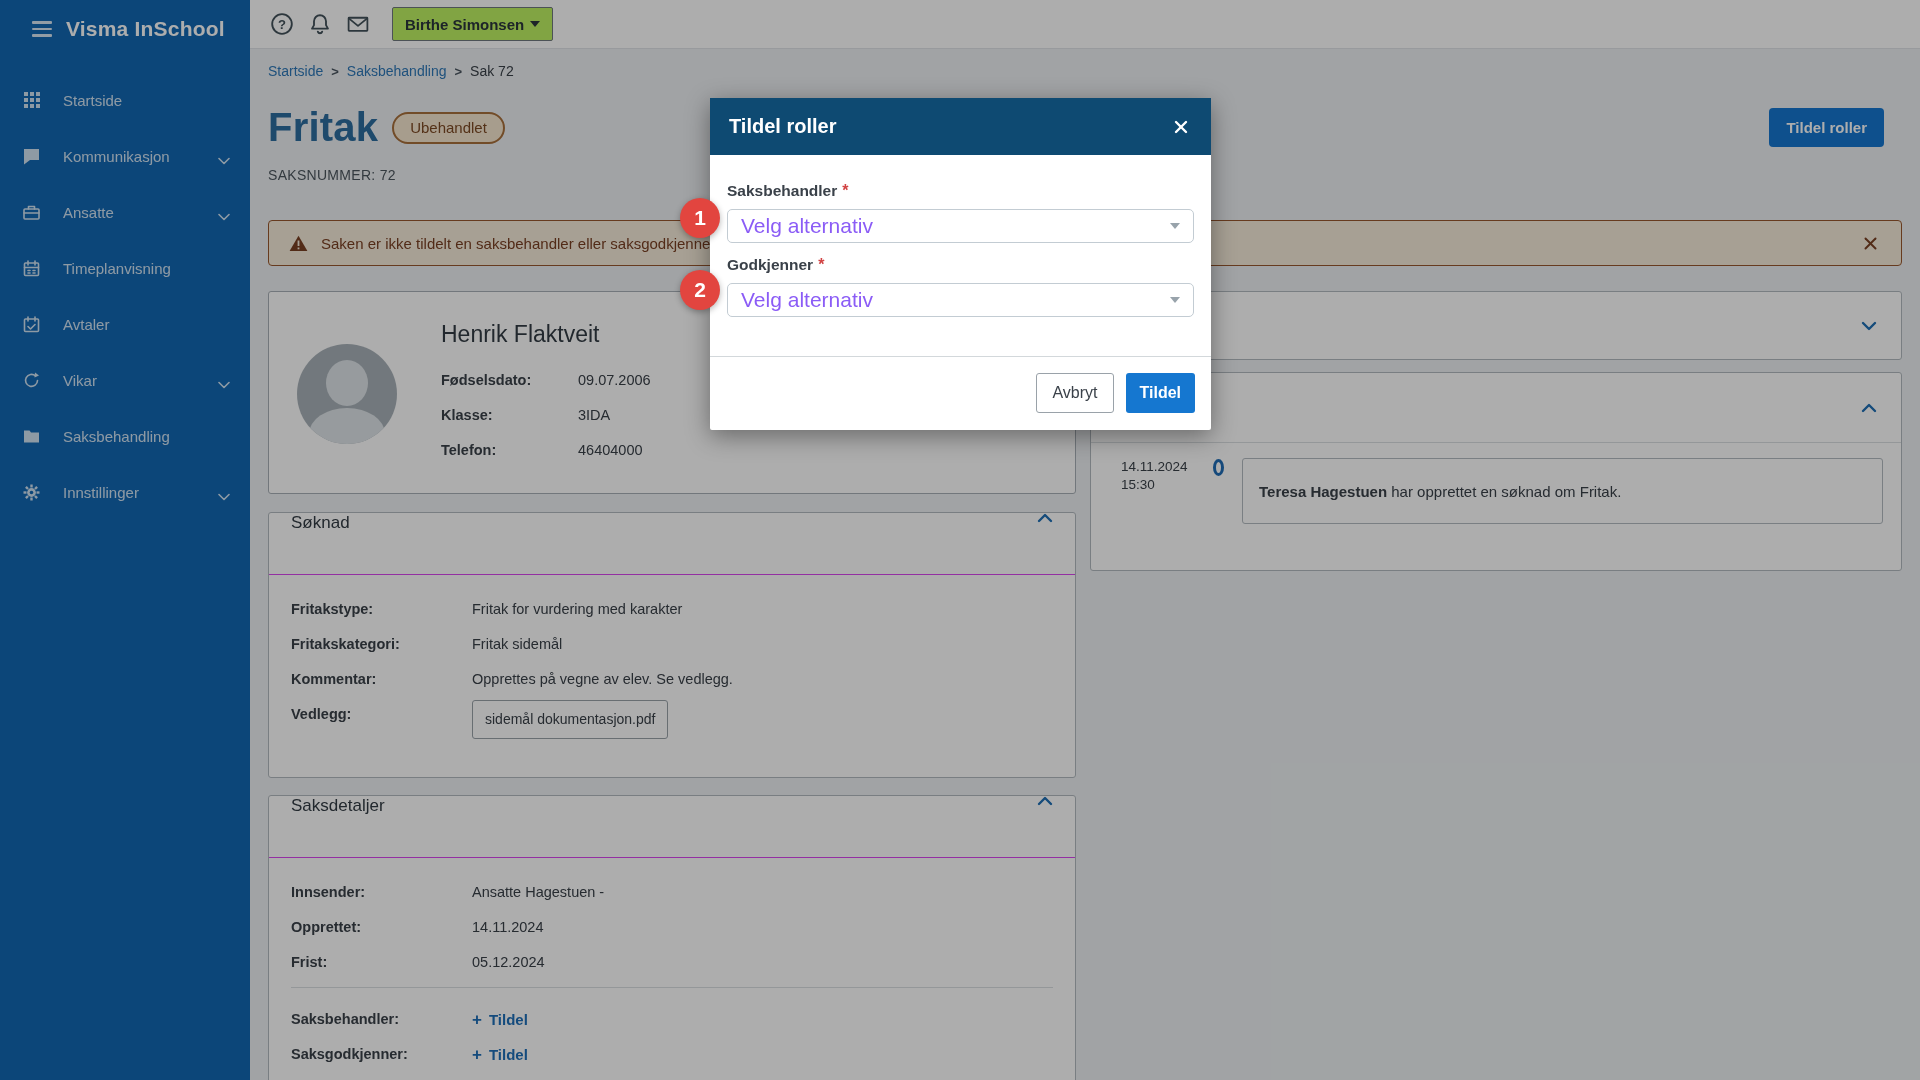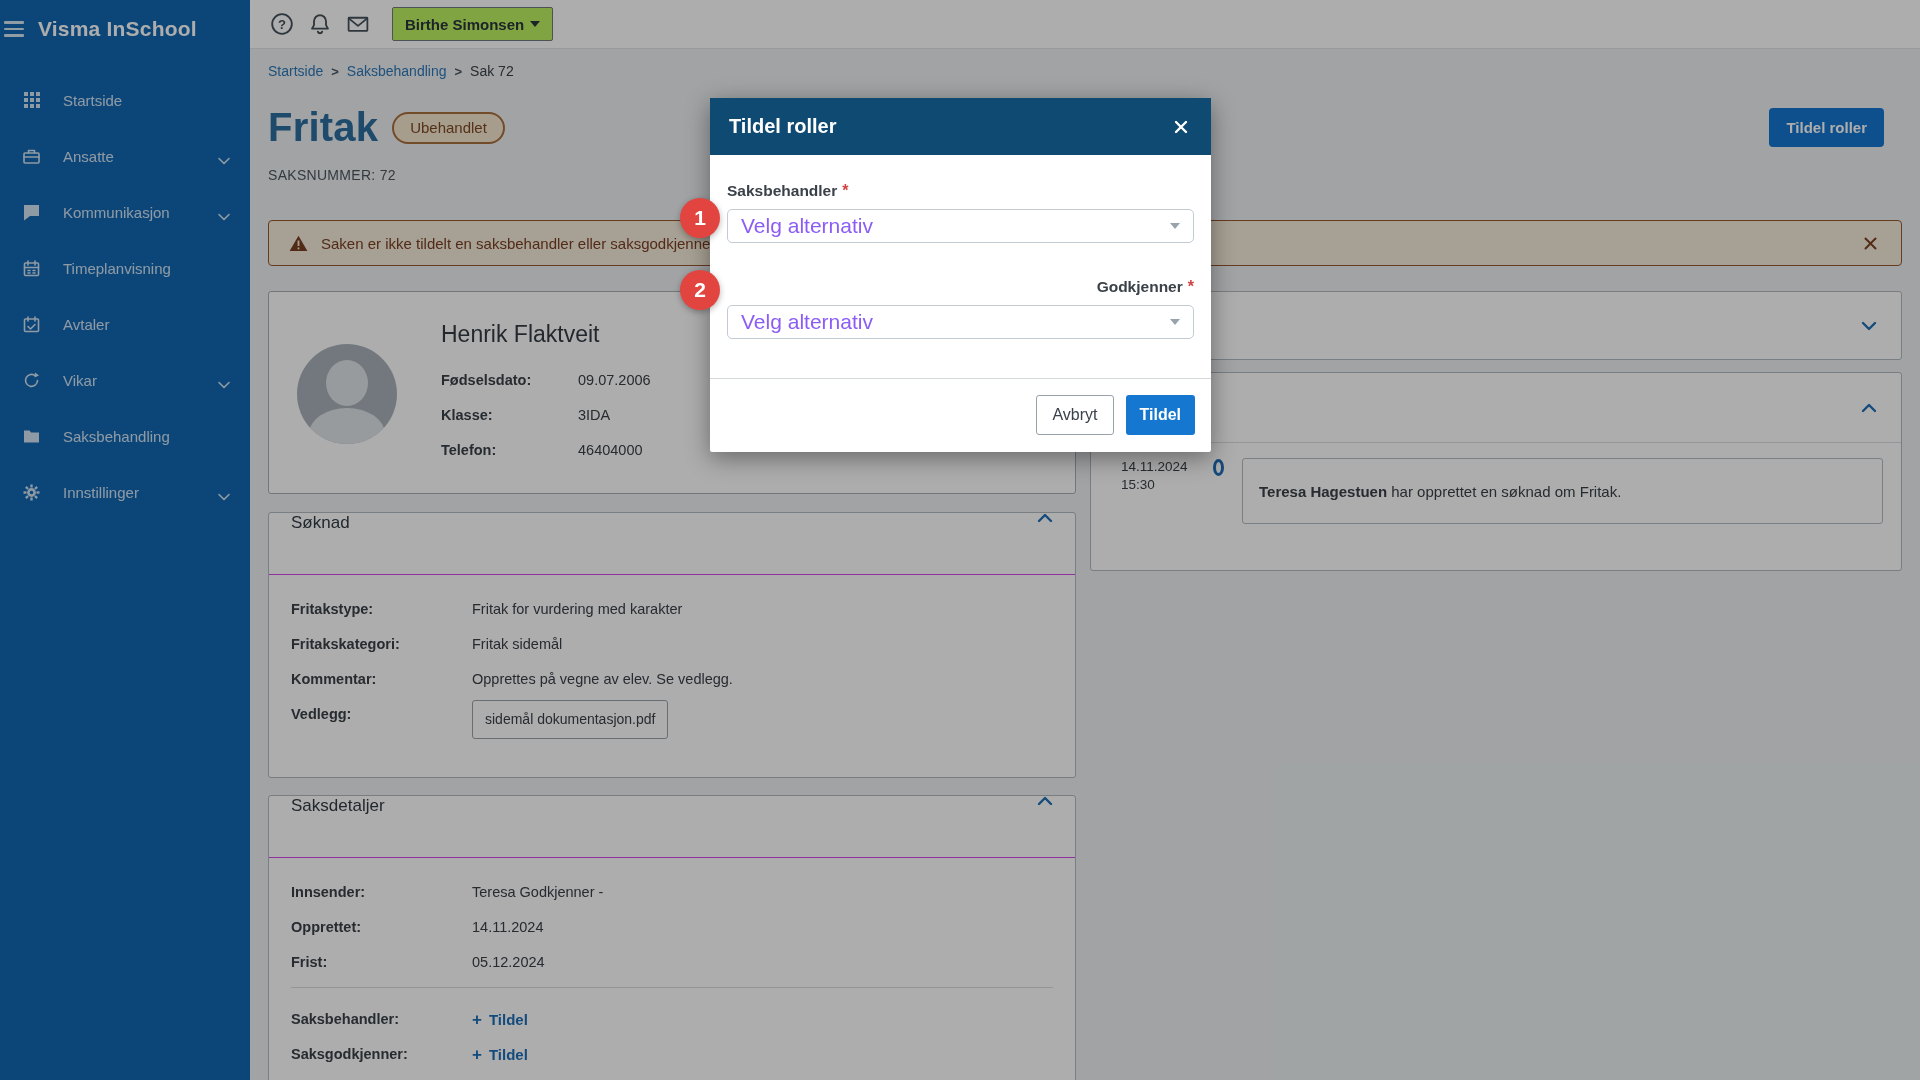--- a/index.html
+++ b/index.html
@@ -2,21 +2,21 @@
 <html><head>
 <meta charset="utf-8">
 <style>
   * { margin:0; padding:0; box-sizing:border-box; }
   html,body { width:1920px; height:1080px; overflow:hidden; background:#eef1f3;
     font-family:"Liberation Sans","DejaVu Sans",sans-serif; }
   .stage { position:relative; width:1920px; height:1080px; overflow:hidden; background:#eef1f3; }
 
   
   .sidebar { position:absolute; left:0; top:0; width:250px; height:1080px; background:#1368b3; z-index:10; }
-  .brand-row { display:flex; align-items:center; height:58px; padding-left:4px; }
+  .brand-row { display:flex; align-items:center; height:58px; padding-left:32px; }
   .hamburger { width:20px; display:flex; flex-direction:column; gap:4px; cursor:pointer; }
   .hamburger i { display:block; height:2.5px; background:#d8e6f3; border-radius:1px; }
   .brand { color:#ffffff; font-size:21px; font-weight:700; margin-left:14px; letter-spacing:.2px; }
   .nav { margin-top:14px; }
   .nav-item { position:relative; display:flex; align-items:center; height:56px; padding-left:22px; cursor:pointer; color:#d2e3f2; }
   .nav-item .ni-icon { width:19px; height:19px; flex:0 0 19px; display:flex; align-items:center; justify-content:center; }
   .nav-item .ni-label { margin-left:22px; font-size:15px; }
   .nav-item .ni-chev { position:absolute; right:20px; top:50%; margin-top:-5px; }
   .icon-stroke { stroke:#d2e3f2; fill:none; stroke-width:1.6; stroke-linecap:round; stroke-linejoin:round; }
 
@@ -97,21 +97,21 @@
   .modal-header { height:57px; background:#0e4a72; display:flex; align-items:center; padding:0 19px; }
   .modal-title { color:#ffffff; font-size:20px; font-weight:700; }
   .modal-close { margin-left:auto; cursor:pointer; display:flex; padding:4px; }
   .modal-body { padding:27px 17px 0; }
   .field-label { font-size:15.5px; font-weight:700; color:#3a4149; }
   .req { color:#d14242; margin-left:5px; font-weight:700; }
   .select { margin-top:9px; height:34px; border:1px solid #c3ccd3; border-radius:5px; display:flex; align-items:center;
     padding:0 13px; cursor:pointer; background:#fff; }
   .select .ph { color:#8b5cf6; font-size:21px; }
   .select .sel-caret { margin-left:auto; width:0; height:0; border-left:5px solid transparent; border-right:5px solid transparent; border-top:6px solid #98a3ab; }
-  .field + .field { margin-top:35px;text-align:right; }
+  .field + .field { margin-top:13px; }
   .modal-footer { margin-top:39px; border-top:1px solid #d3d8db; padding:16px 16px 17px; display:flex; justify-content:flex-end; gap:12px; }
   .btn { font-family:inherit; font-size:16px; border-radius:3px; cursor:pointer; height:40px; }
   .btn-cancel { background:#fff; border:1px solid #9aa2a9; color:#3a4149; padding:0 15px; }
   .btn-primary { background:#1577d0; border:none; color:#fff; font-weight:700; padding:0 14px; }
 
   
   .anno { position:absolute; width:40px; height:40px; border-radius:50%; background:#e2453f; color:#fff;
     display:flex; align-items:center; justify-content:center; font-size:21px; font-weight:700; z-index:70;
     box-shadow:0 2px 6px rgba(0,0,0,.3); }
   .anno-1 { left:680px; top:198px; }
@@ -146,39 +146,39 @@
                 <rect x="7" y="13" width="4" height="4"></rect>
                 <rect x="13" y="13" width="4" height="4"></rect>
               </g>
             </svg>
         </span>
         <span class="ni-label">Startside</span>
       </div>
       <div class="nav-item">
         <span class="ni-icon">
           <svg width="19" height="19" viewBox="0 0 19 19">
+              <path d="M2 2h15v11H8l-6 4.5z" fill="#d2e3f2"></path>
+            </svg>
+        </span>
+        <span class="ni-label">Kommunikasjon</span>
+        <span class="ni-chev">
+          <svg width="12" height="8" viewBox="0 0 12 8">
+              <polyline class="icon-stroke" points="1,1.5 6,6.5 11,1.5"></polyline>
+            </svg>
+        </span>
+      </div>
+      <div class="nav-item">
+        <span class="ni-icon">
+          <svg width="19" height="19" viewBox="0 0 19 19">
               <rect class="icon-stroke" x="2" y="6" width="15" height="10" rx="1"></rect>
               <path class="icon-stroke" d="M6.5 6V3.5h6V6"></path>
               <path class="icon-stroke" d="M2 10h15"></path>
             </svg>
         </span>
         <span class="ni-label">Ansatte</span>
-        <span class="ni-chev">
-          <svg width="12" height="8" viewBox="0 0 12 8">
-              <polyline class="icon-stroke" points="1,1.5 6,6.5 11,1.5"></polyline>
-            </svg>
-        </span>
-      </div>
-      <div class="nav-item">
-        <span class="ni-icon">
-          <svg width="19" height="19" viewBox="0 0 19 19">
-              <path d="M2 2h15v11H8l-6 4.5z" fill="#d2e3f2"></path>
-            </svg>
-        </span>
-        <span class="ni-label">Kommunikasjon</span>
         <span class="ni-chev">
           <svg width="12" height="8" viewBox="0 0 12 8">
               <polyline class="icon-stroke" points="1,1.5 6,6.5 11,1.5"></polyline>
             </svg>
         </span>
       </div>
       <div class="nav-item">
         <span class="ni-icon">
           <svg width="19" height="19" viewBox="0 0 19 19">
               <rect class="icon-stroke" x="2.5" y="4" width="14" height="12.5" rx="1"></rect>
@@ -370,21 +370,21 @@
             <span class="sec-title">Saksdetaljer</span>
             <span class="sec-chev">
               <svg width="16" height="10" viewBox="0 0 16 10">
                   <polyline points="2,8 8,2 14,8" fill="none" stroke="#1f6fb5" stroke-width="2.4" stroke-linecap="round" stroke-linejoin="round"></polyline>
                 </svg>
             </span>
           </div>
           <div class="sec-body">
             <div class="kv-row">
               <span class="kv-label">Innsender:</span>
-              <span class="kv-value">Teresa Godkjenner -</span>
+              <span class="kv-value">Ansatte Hagestuen -</span>
             </div>
             <div class="kv-row">
               <span class="kv-label">Opprettet:</span>
               <span class="kv-value">14.11.2024</span>
             </div>
             <div class="kv-row">
               <span class="kv-label">Frist:</span>
               <span class="kv-value">05.12.2024</span>
             </div>
             <hr class="body-divider">

